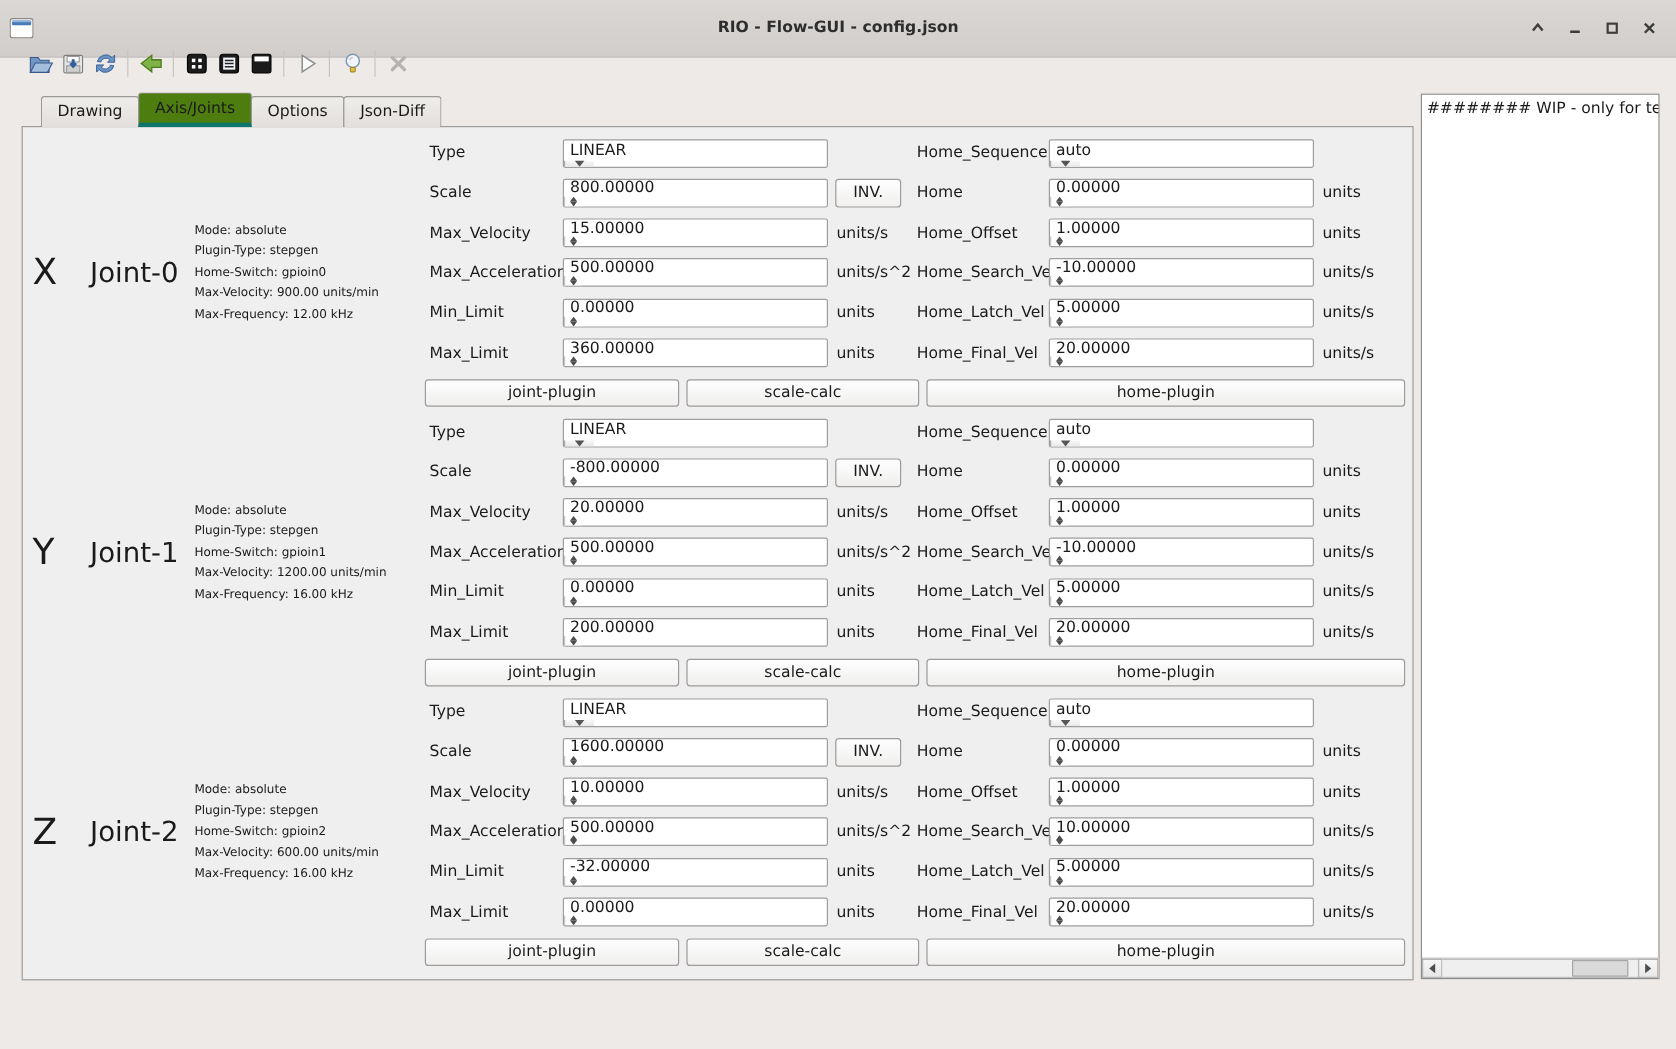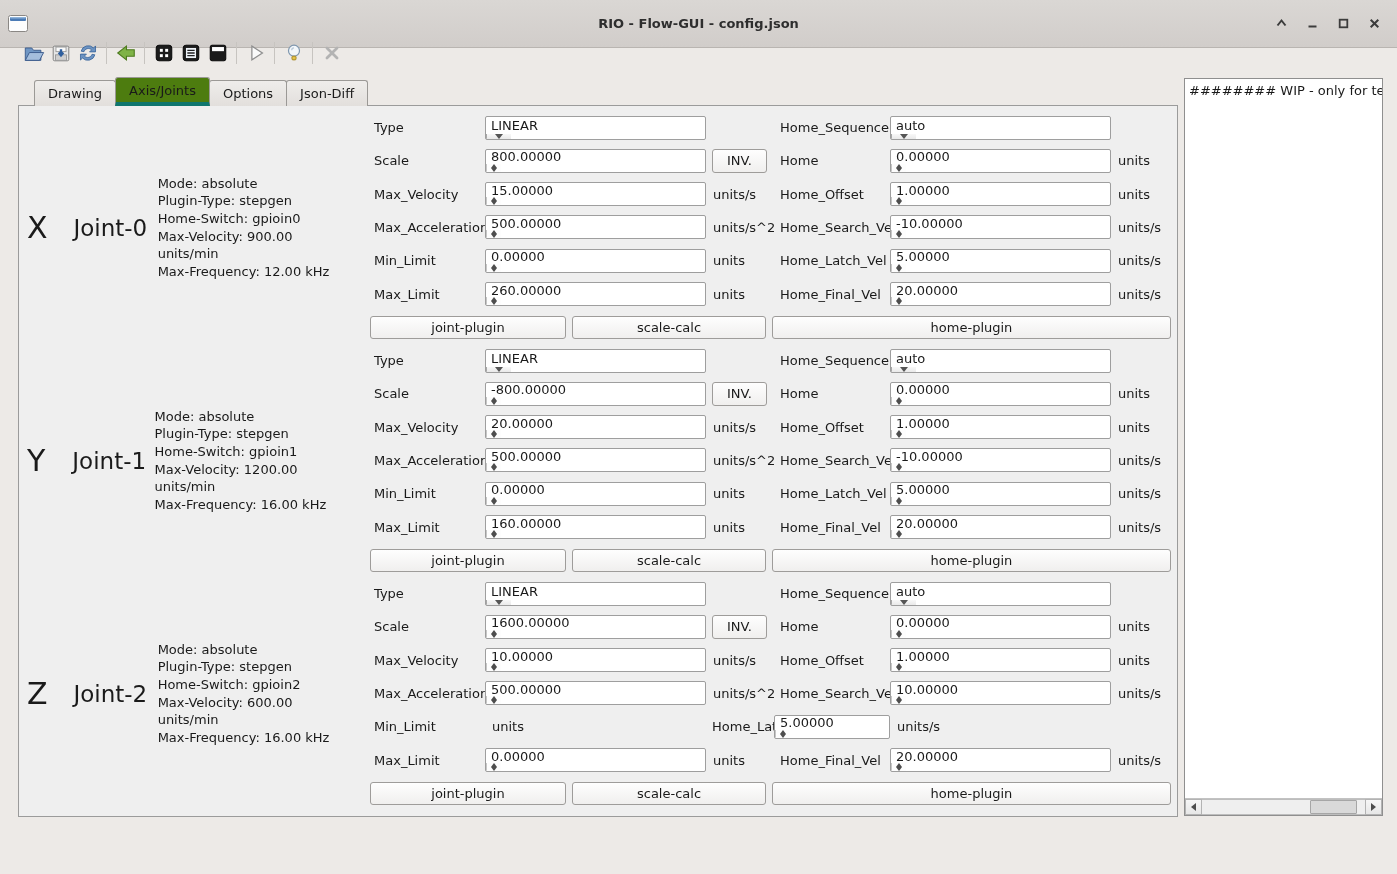--- a/index.html
+++ b/index.html
@@ -34,21 +34,21 @@
   .tab.active { height:29px; background:#4d7c0f; z-index:4; border-bottom:4px solid #0f766e; }
 
   
   .main-panel { position:absolute; left:18px; top:105px; width:1160px; height:712px;
     background:#efefef; border:1px solid #9b9b9b; padding-top:5px; overflow:hidden; }
 
   .joint-section { display:flex; height:233px; }
   .joint-left { width:349px; display:flex; align-items:center; }
   .axis-letter { margin-left:8px; width:48px; font-size:30px; }
   .joint-name  { width:87px; font-size:23px; }
-  .joint-info  { font-size:13px; line-height:17.6px; }
+  .joint-info  { font-size:10px; line-height:17.6px; }
 
   .joint-right { flex:1; display:flex; flex-direction:column; padding-right:6px;margin-left:19px; }
   .jrow { flex:1; display:grid; grid-template-columns:115px 221px 68px 116px 221px 1fr; align-items:center; }
   .jlabel { padding-left:4px; white-space:nowrap; }
   .rlabel { padding-left:6px; white-space:nowrap; }
   .unit   { padding-left:7px; white-space:nowrap; }
 
   .field { height:24px; background:#fff; border:1px solid #9e9e9e; border-radius:2px;
     display:flex; align-items:stretch; overflow:hidden;flex-direction:column; }
   .field-val { flex:1; display:flex; align-items:center; padding-left:5px; white-space:nowrap; overflow:hidden; }
@@ -59,21 +59,21 @@
   .spin-btn { flex:1; display:flex; align-items:center; justify-content:center; }
   .spin-up::after { content:""; width:0; height:0; border-left:3.5px solid transparent; border-right:3.5px solid transparent; border-bottom:4.5px solid #4d4d4d; }
   .spin-dn::after { content:""; width:0; height:0; border-left:3.5px solid transparent; border-right:3.5px solid transparent; border-top:4.5px solid #4d4d4d; }
 
   .btn { background:linear-gradient(#fefefe,#f0efee); border:1px solid #9e9c9a; border-radius:3px;
     display:flex; align-items:center; justify-content:center; font-size:13px; color:#1a1a1a; }
   .inv-btn { width:55px; height:24px; margin-left:6px; }
 
   .jbuttons { flex:1; display:flex; align-items:center; gap:6px; }
   .jbtn { height:23px; }
-  .jbtn-1 { width:196px; } .jbtn-2 { width:194px; } .jbtn-3 { width:399px; }
+  .jbtn-1 { width:212px; } .jbtn-2 { width:194px; } .jbtn-3 { width:399px; }
 
   
   .side-panel { position:absolute; left:1184px; top:78px; width:199px; height:738px;
     background:#fff; border:1px solid #8f8f8f; display:flex; flex-direction:column; }
   .side-text { flex:1; padding:4px 4px; font-size:13px; white-space:nowrap; overflow:hidden; }
   .side-scrollbar { height:17px; display:flex; background:#ececec; border-top:1px solid #c2c2c2; }
   .sb-btn { width:17px; background:linear-gradient(#f6f6f6,#e7e7e7); border:1px solid #b3b3b3;
     display:flex; align-items:center; justify-content:center; }
   .sb-left::after  { content:""; width:0; height:0; border-top:4px solid transparent; border-bottom:4px solid transparent; border-right:5px solid #4d4d4d; }
   .sb-right::after { content:""; width:0; height:0; border-top:4px solid transparent; border-bottom:4px solid transparent; border-left:5px solid #4d4d4d; }
@@ -320,21 +320,21 @@
                 <span class="spin-btn spin-up"></span>
                 <span class="spin-btn spin-dn"></span>
               </span>
         </span>
         <span class="unit">units/s</span>
       </div>
 
       <div class="jrow">
         <span class="jlabel">Max_Limit</span>
         <span class="field">
-          <span class="field-val">260.00000</span>
+          <span class="field-val">360.00000</span>
           <span class="spin-btns">
                 <span class="spin-btn spin-up"></span>
                 <span class="spin-btn spin-dn"></span>
               </span>
         </span>
         <span class="unit">units</span>
         <span class="rlabel">Home_Final_Vel</span>
         <span class="field">
           <span class="field-val">20.00000</span>
           <span class="spin-btns">
@@ -469,21 +469,21 @@
                 <span class="spin-btn spin-up"></span>
                 <span class="spin-btn spin-dn"></span>
               </span>
         </span>
         <span class="unit">units/s</span>
       </div>
 
       <div class="jrow">
         <span class="jlabel">Max_Limit</span>
         <span class="field">
-          <span class="field-val">160.00000</span>
+          <span class="field-val">200.00000</span>
           <span class="spin-btns">
                 <span class="spin-btn spin-up"></span>
                 <span class="spin-btn spin-dn"></span>
               </span>
         </span>
         <span class="unit">units</span>
         <span class="rlabel">Home_Final_Vel</span>
         <span class="field">
           <span class="field-val">20.00000</span>
           <span class="spin-btns">
@@ -596,20 +596,27 @@
           <span class="spin-btns">
                 <span class="spin-btn spin-up"></span>
                 <span class="spin-btn spin-dn"></span>
               </span>
         </span>
         <span class="unit">units/s</span>
       </div>
 
       <div class="jrow">
         <span class="jlabel">Min_Limit</span>
+        <span class="field">
+          <span class="field-val">-32.00000</span>
+          <span class="spin-btns">
+                <span class="spin-btn spin-up"></span>
+                <span class="spin-btn spin-dn"></span>
+              </span>
+        </span>
         <span class="unit">units</span>
         <span class="rlabel">Home_Latch_Vel</span>
         <span class="field">
           <span class="field-val">5.00000</span>
           <span class="spin-btns">
                 <span class="spin-btn spin-up"></span>
                 <span class="spin-btn spin-dn"></span>
               </span>
         </span>
         <span class="unit">units/s</span>

